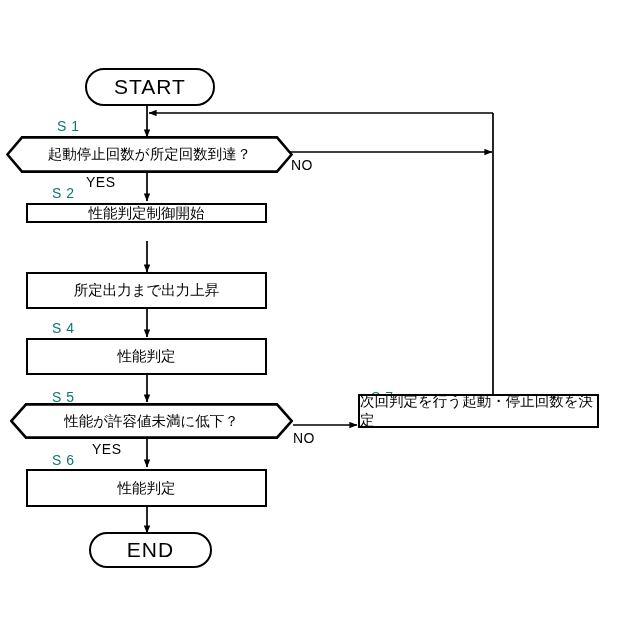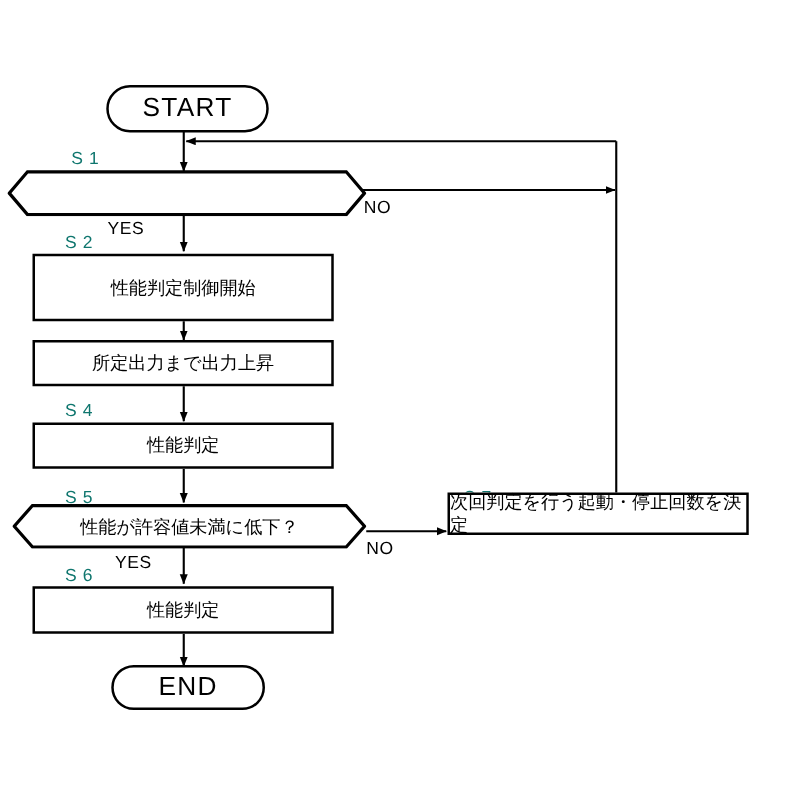--- a/index.html
+++ b/index.html
@@ -105,27 +105,28 @@
   <div class="node pill" style="left:85px;top:68px;width:130px;height:38px;">
     <span>START</span>
   </div>
 
   <div class="steplbl" style="left:57px;top:118px;">S 1</div>
 
   <div class="node hex" style="left:6px;top:136px;width:287px;height:37px;">
     <svg class="hexbg" viewBox="0 0 287 37" preserveAspectRatio="none">
       <polygon points="16,1.4 271,1.4 285.6,18.5 271,35.6 16,35.6 1.4,18.5" fill="#ffffff" stroke="#000" stroke-width="2.6"></polygon>
     </svg>
+    <span class="hextxt">起動停止回数が所定回数到達？</span>
   </div>
 
   <div class="branchlbl" style="left:86px;top:174px;">YES</div>
   <div class="branchlbl" style="left:291px;top:157px;">NO</div>
 
   <div class="steplbl" style="left:52px;top:185px;">S 2</div>
-  <div class="node proc" style="left:26px;top:203px;width:241px;height:54px;">
+  <div class="node proc" style="left:26px;top:203px;width:241px;height:20px;">
     <span>性能判定制御開始</span>
   </div>
 
   <div class="steplbl" style="left:52px;top:254px;margin-top:16px;">S 3</div>
   <div class="node proc" style="left:26px;top:272px;width:241px;height:37px;">
     <span>所定出力まで出力上昇</span>
   </div>
 
   <div class="steplbl" style="left:52px;top:320px;">S 4</div>
   <div class="node proc" style="left:26px;top:338px;width:241px;height:37px;">

